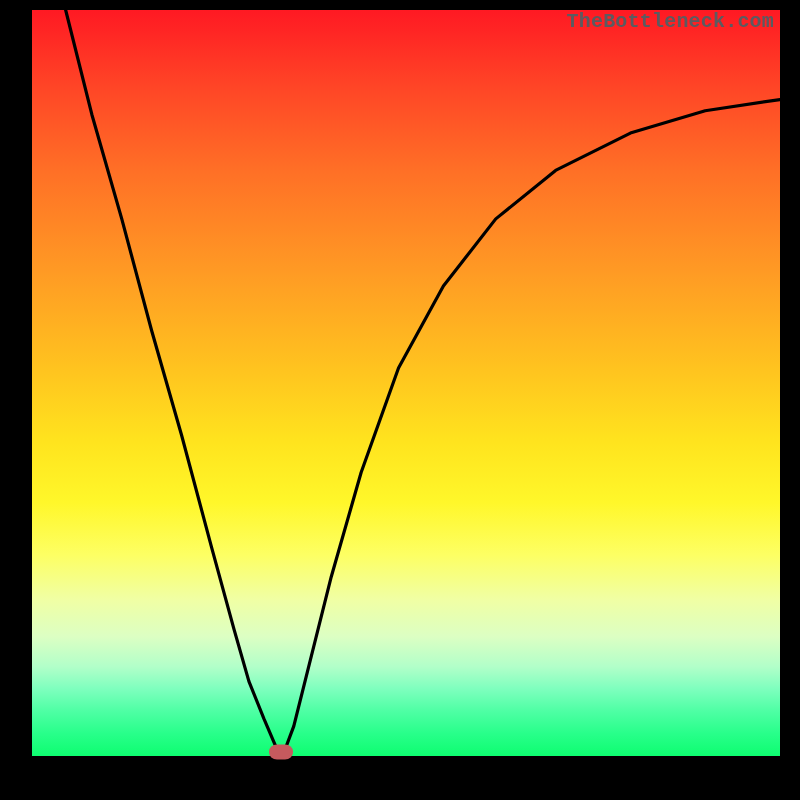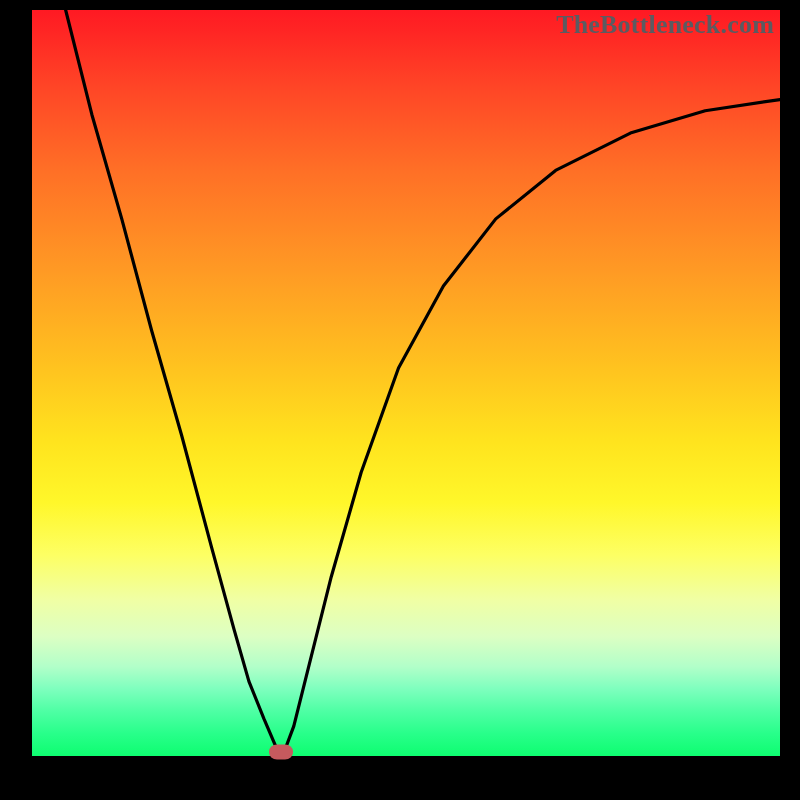--- a/index.html
+++ b/index.html
@@ -31,22 +31,22 @@
       #7effbe 91%,
       #4effa4 94%,
       #28ff8a 97%,
       #0efd70 100%
     );
   }
   .watermark {
     position: absolute;
     top: 0;
     right: 6px;
-    font-family: Liberation Serif, serif;
-    font-size: 26px;
+    font-family: Liberation Mono, monospace;
+    font-size: 20px;
     font-weight: bold;
     color: #5b5b61;
     letter-spacing: 0.2px;
     user-select: none;
   }
   svg.curve {
     position: absolute;
     left: 0; top: 0;
     width: 100%; height: 100%;
     pointer-events: none;

